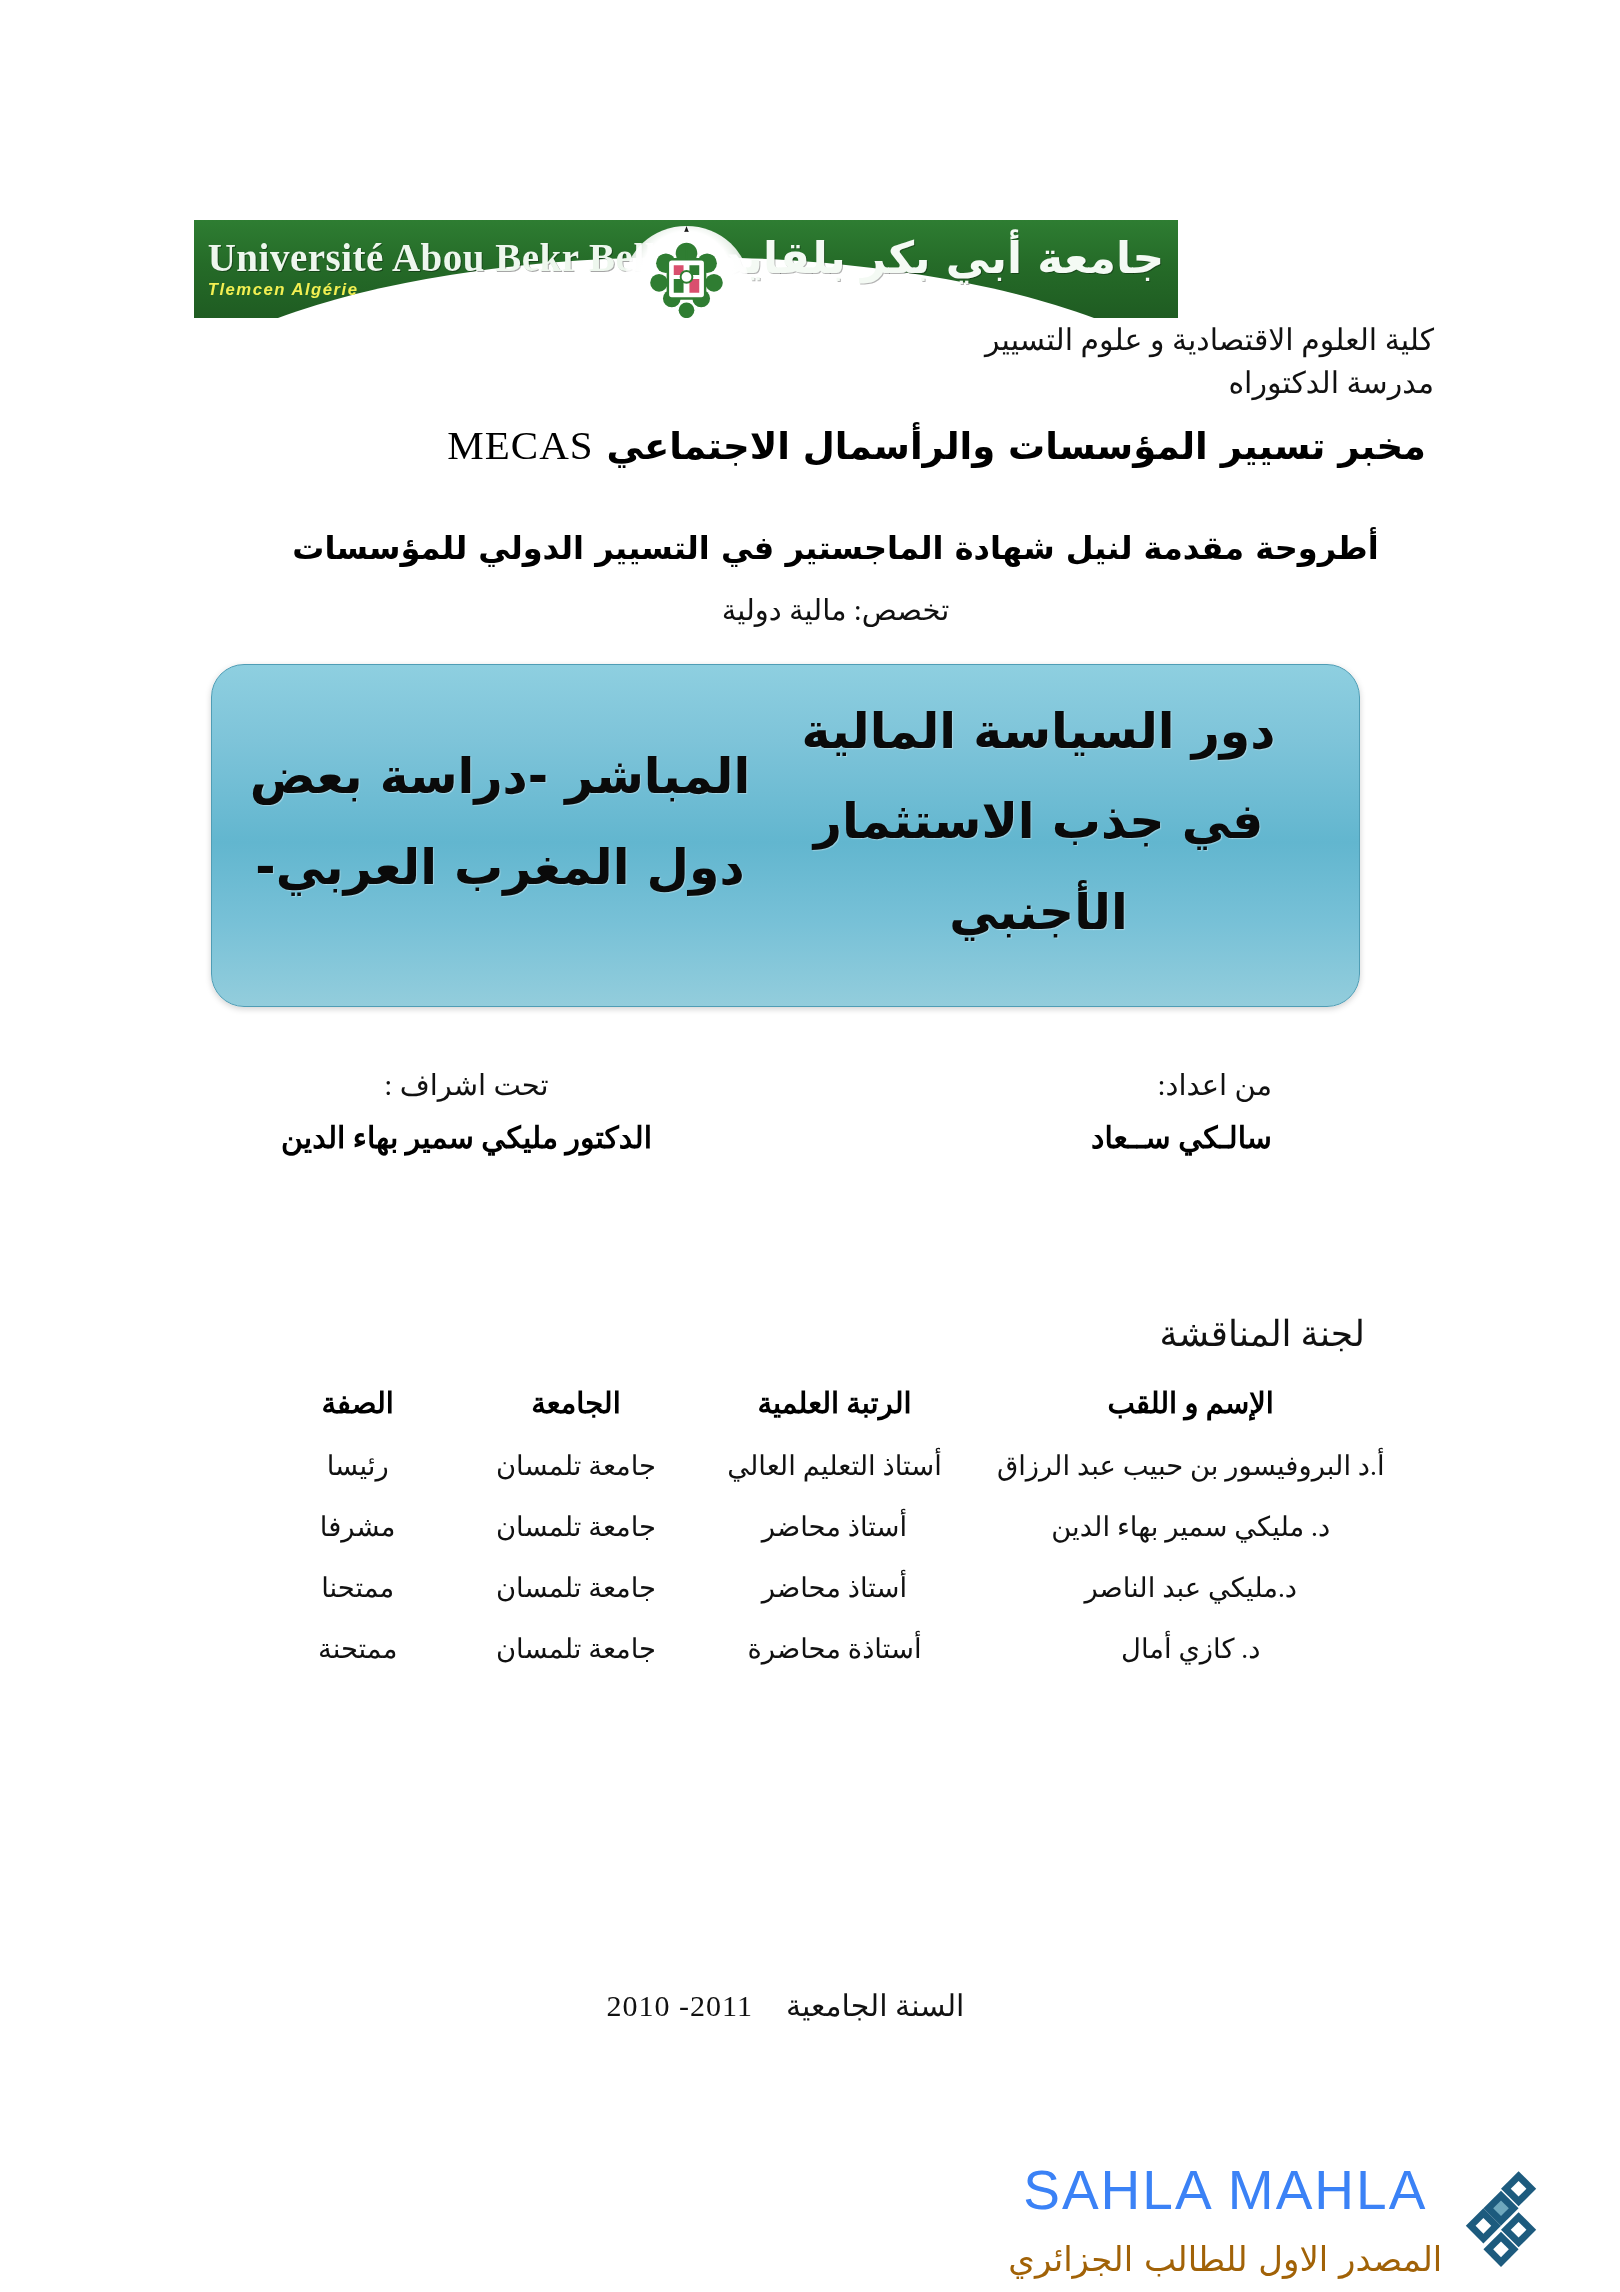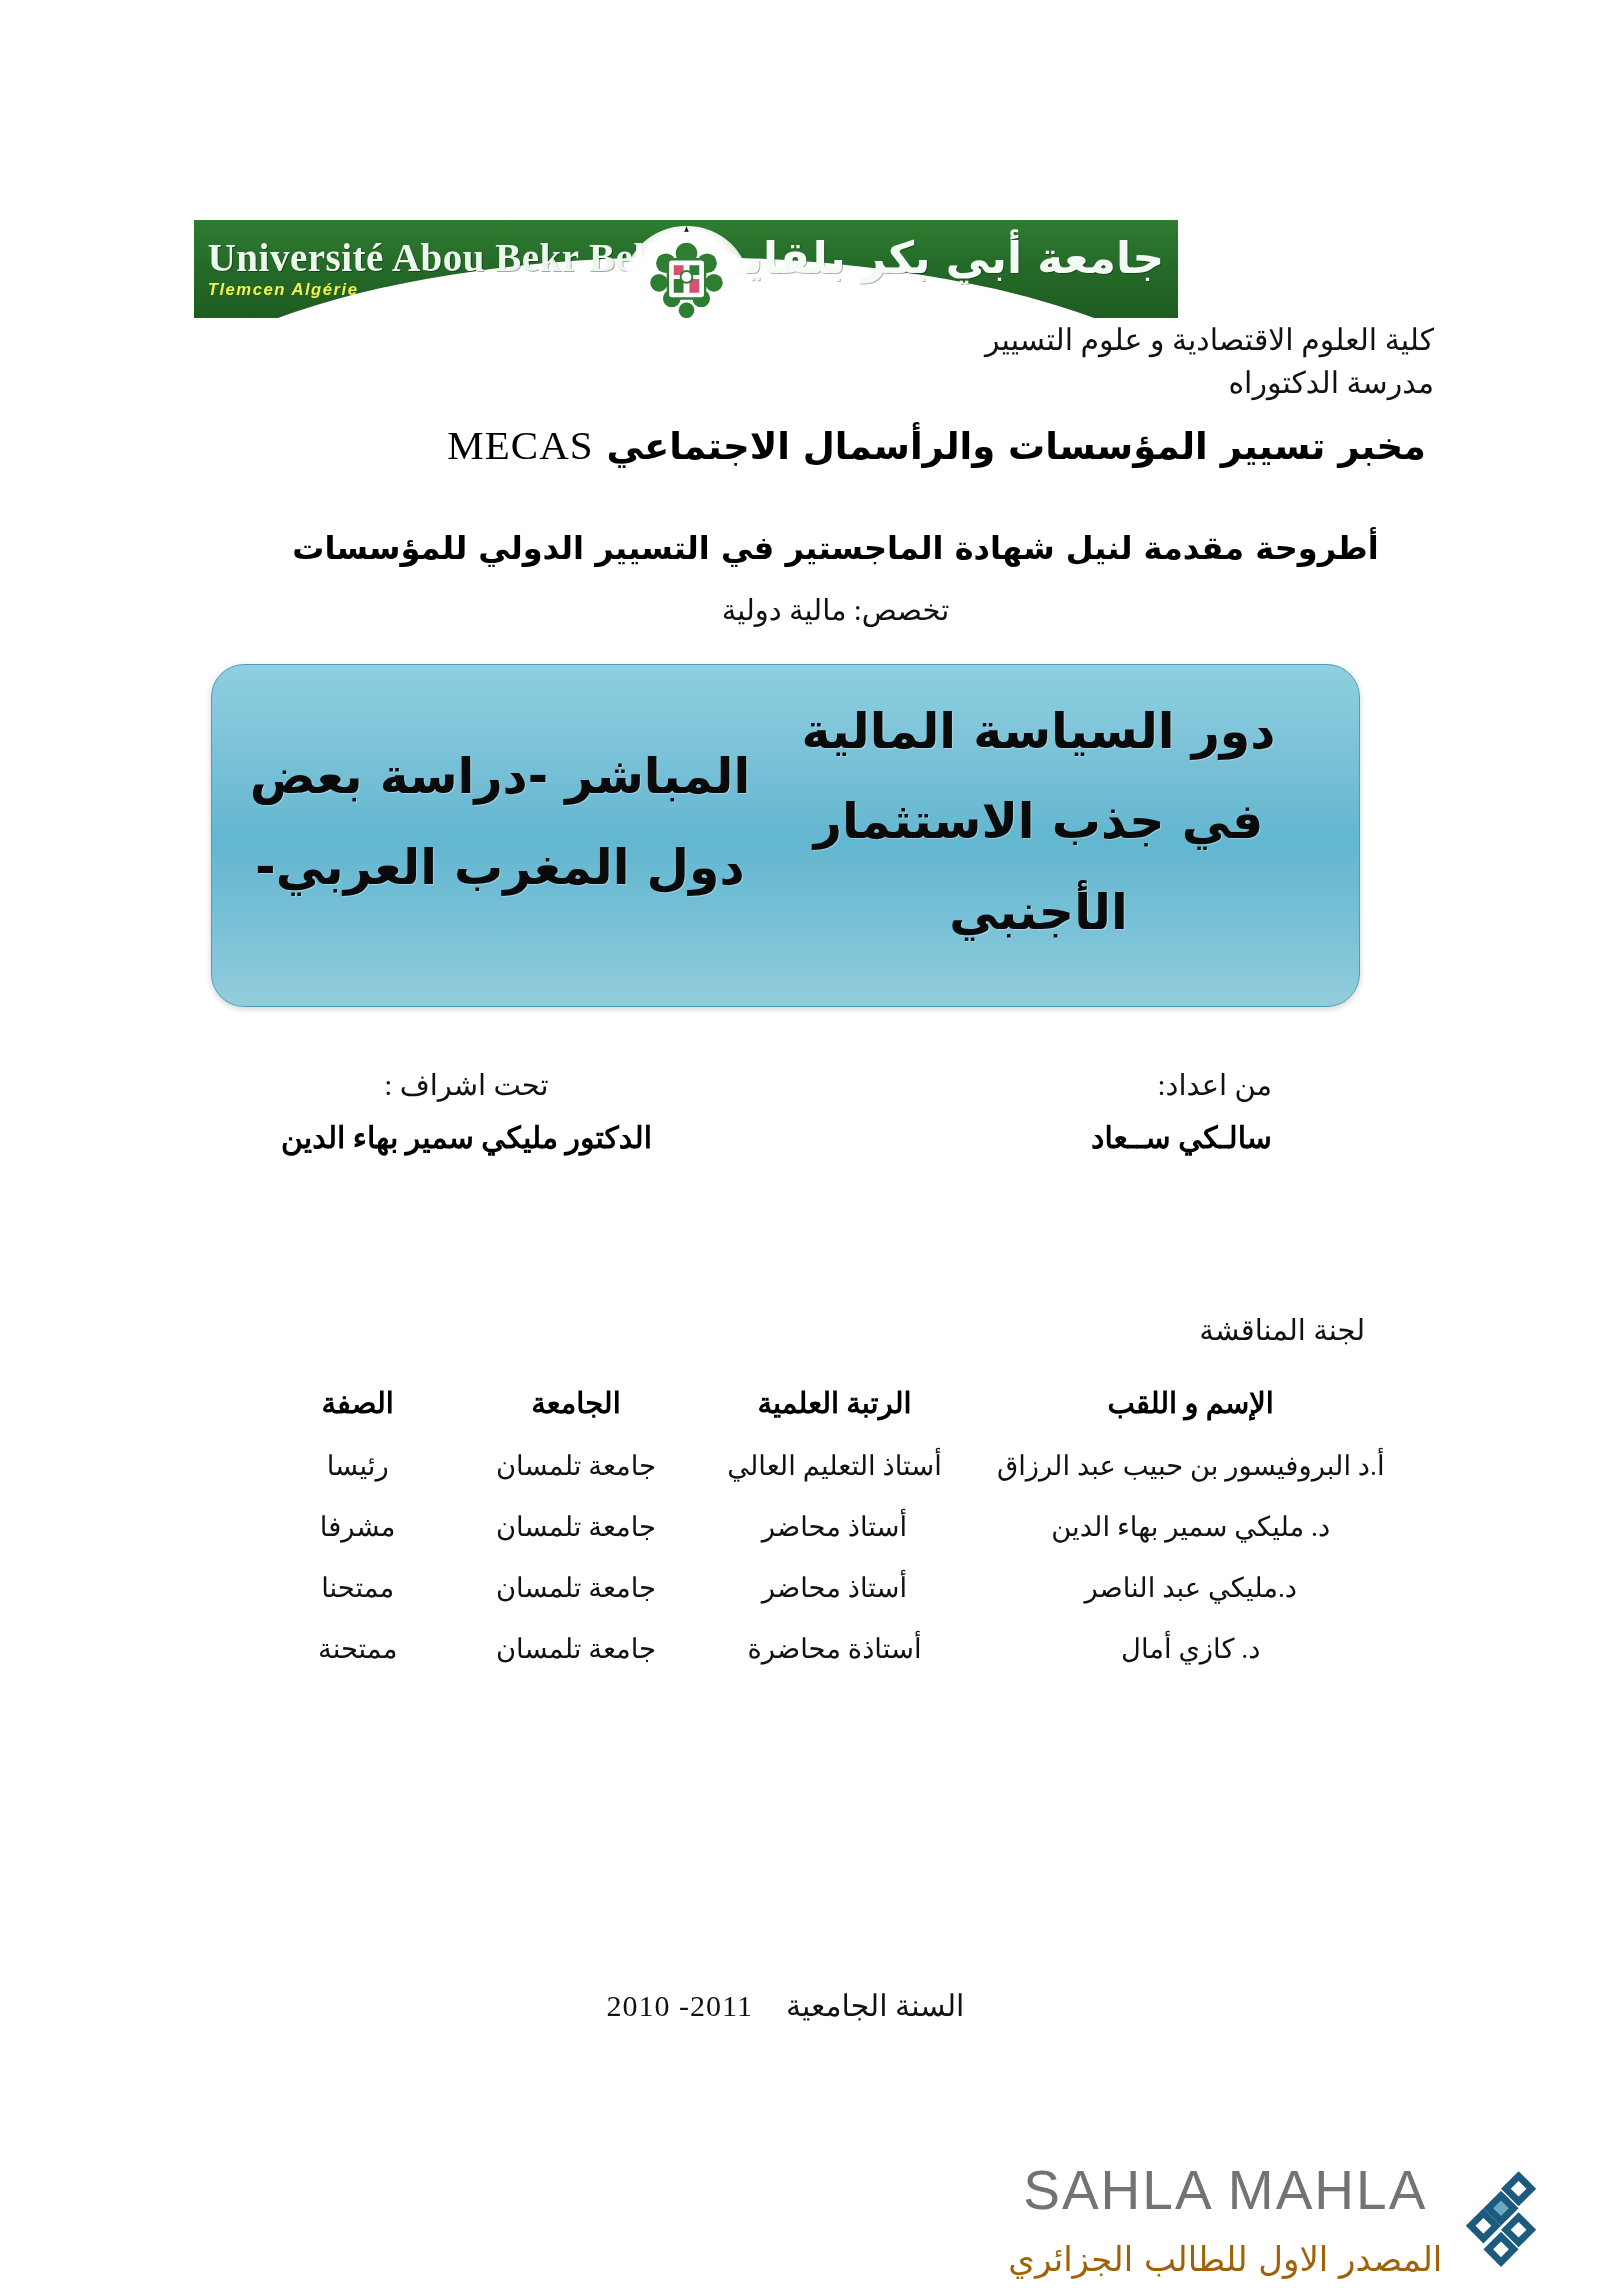--- a/index.html
+++ b/index.html
@@ -248,21 +248,21 @@
   .jury-title {
     position: absolute;
     right: 211px;
     top: 1313px;
     width: 1149px;
     text-align: right;
     direction: rtl;
     padding-right: 44px;
     box-sizing: border-box;
     font-family: "Liberation Serif", "DejaVu Serif", serif;
-    font-size: 29px;
+    font-size: 36px;
     color: #111;
   }
   .jury-table {
     position: absolute;
     right: 211px;
     top: 1370px;
     width: 1149px;
     direction: rtl;
     border-collapse: collapse;
     table-layout: fixed;
@@ -319,21 +319,21 @@
     align-items: center;
     direction: rtl;
     gap: 15.7px;
   }
   .wm-text { text-align: center; direction: ltr; }
   .wm-name {
     font-family: "Liberation Sans", "DejaVu Sans", sans-serif;
     font-size: 55px;
     font-weight: normal;
     letter-spacing: 2px;
-    color: #737373;
+    color: #3b82f6;
     line-height: 1.05;
   }
   .wm-tag {
     direction: rtl;
     font-family: "DejaVu Sans", "Liberation Sans", sans-serif;
     font-size: 34px;
     color: #a16207;
     margin-top: 20px;
     letter-spacing: 1px;
   }

